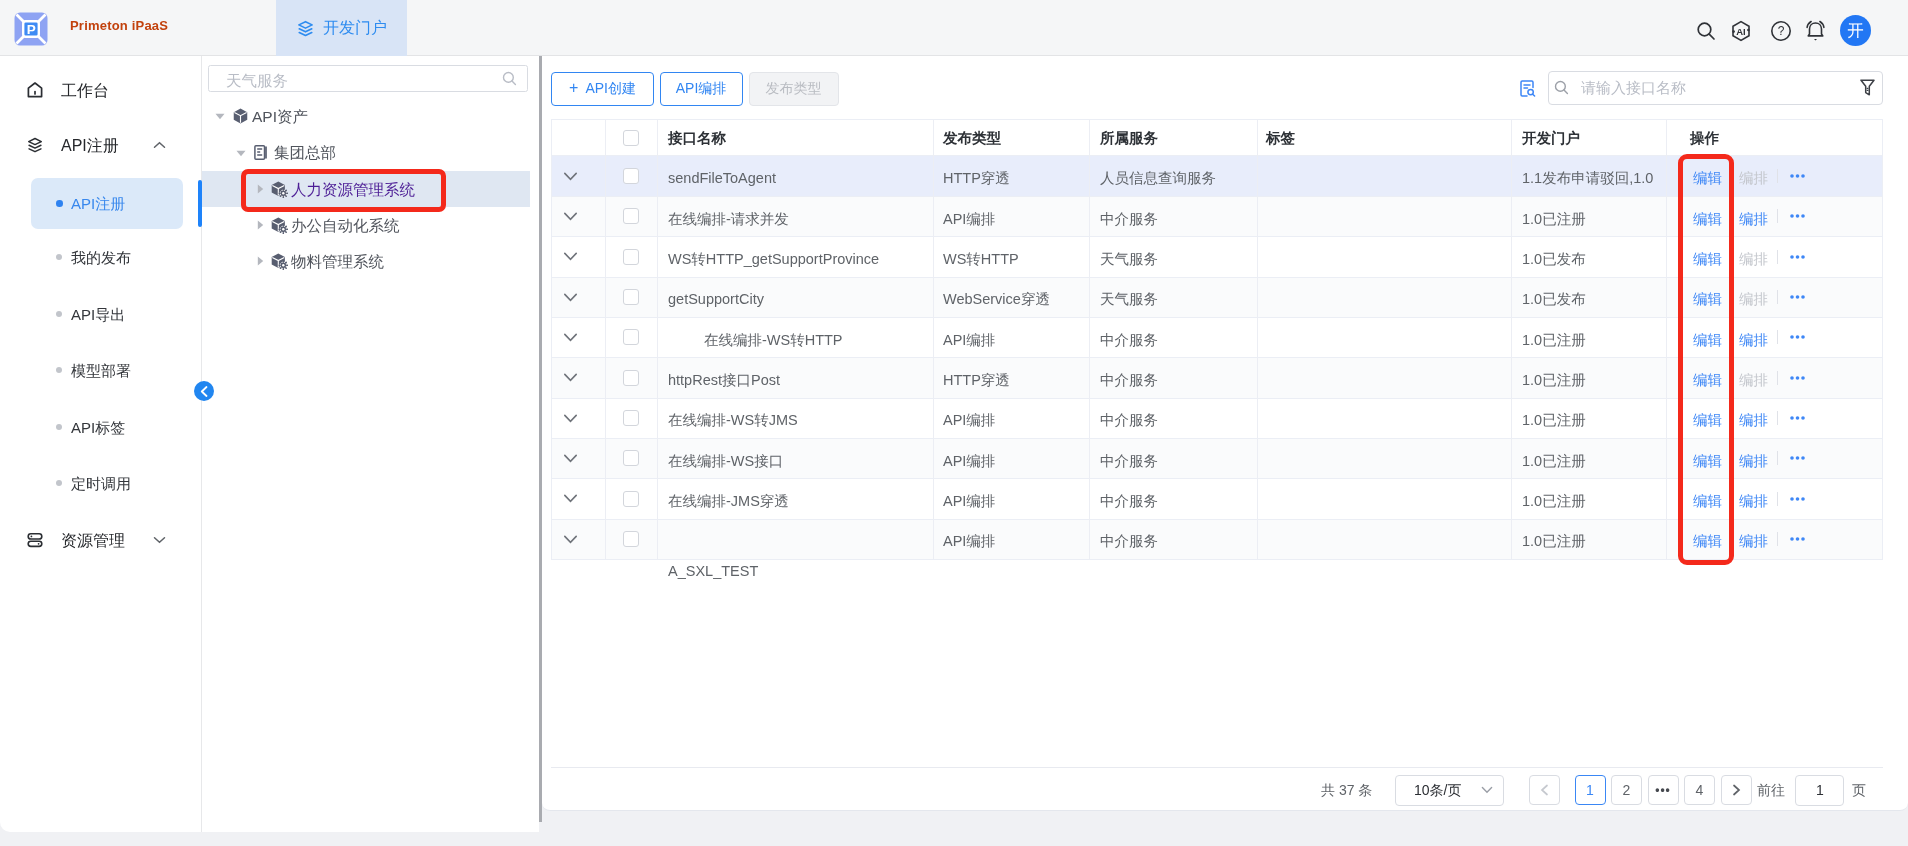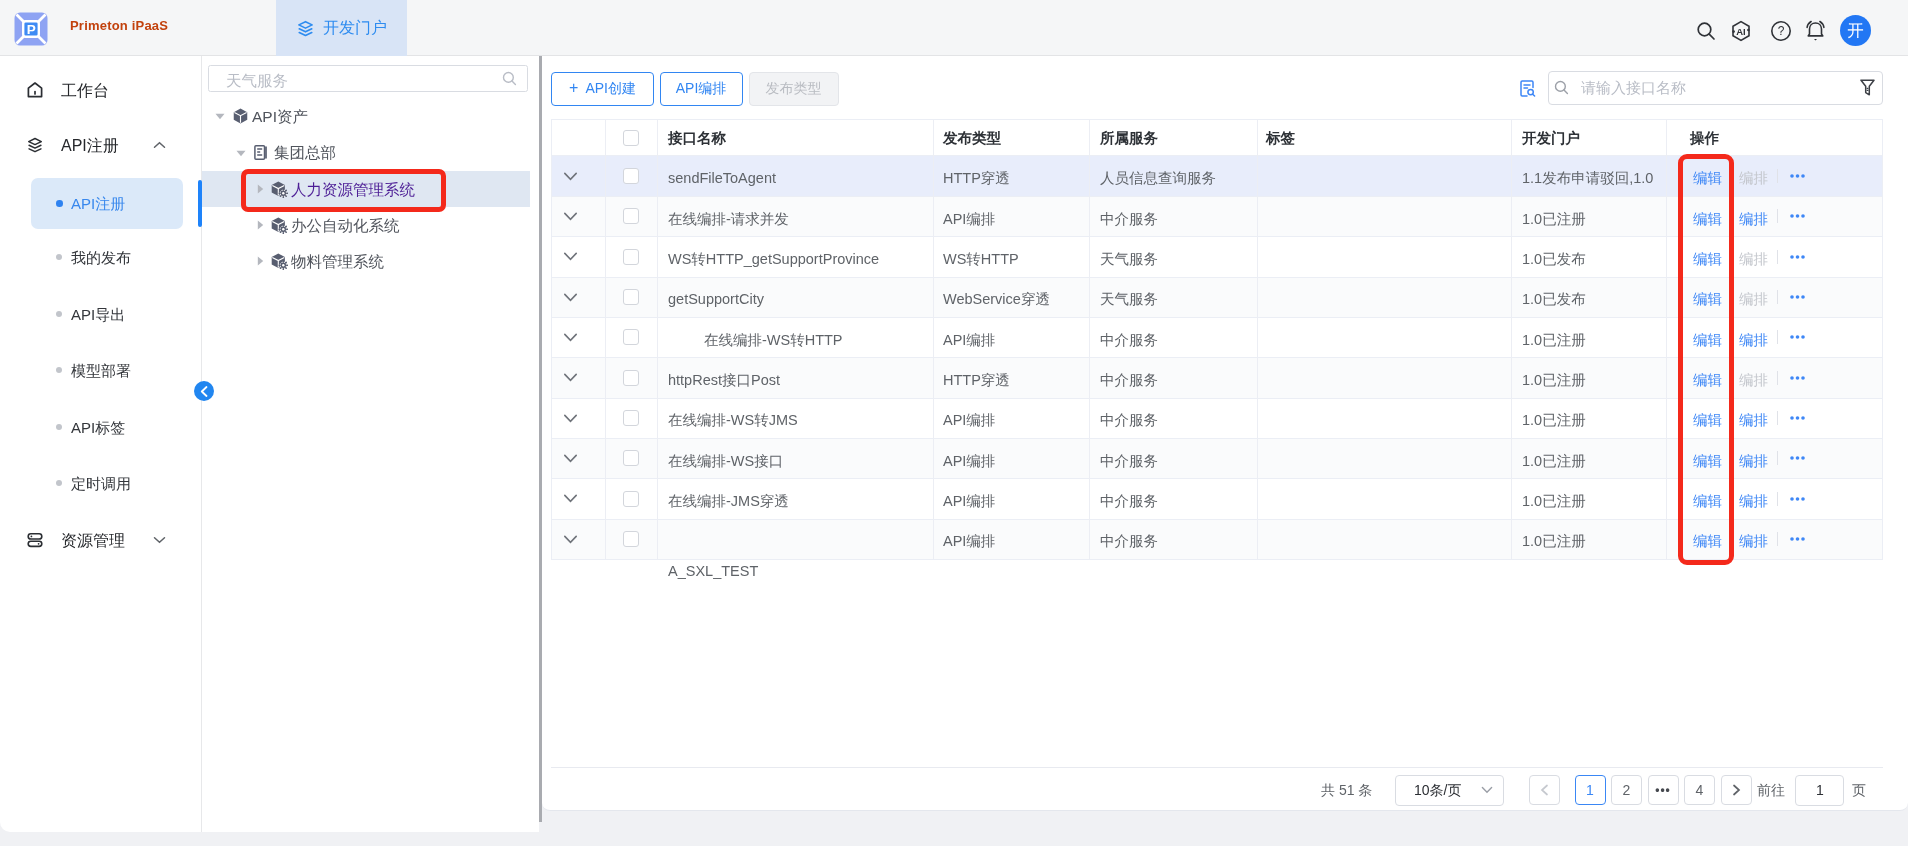--- a/index.html
+++ b/index.html
@@ -406,21 +406,21 @@
 <div class="a lk" style="left:1693px;top:533.4px">编辑</div>
 <div class="a lk" style="left:1739px;top:533.4px">编排</div>
 <div class="a" style="left:1776.5px;top:531.9px;width:1px;height:14px;background:#e0e2e8"></div>
 <svg class="a" style="left:1790px;top:537.0px" width="15" height="4" viewBox="0 0 15 4">
     <circle cx="2" cy="2" r="1.8" fill="#3e87f6"></circle>
     <circle cx="7.5" cy="2" r="1.8" fill="#3e87f6"></circle>
     <circle cx="13" cy="2" r="1.8" fill="#3e87f6"></circle>
   </svg>
 <div class="a redbox" style="left:1678px;top:154px;width:56px;height:411px;border-radius:9px"></div>
 
-<div class="a pg" style="left:1321px;top:782px">共 51 条</div>
+<div class="a pg" style="left:1321px;top:782px">共 37 条</div>
 <div class="a sinput" style="left:1394.5px;top:774.5px;width:109px;height:31px"></div>
 <div class="a" style="left:1414px;top:781.5px;font-size:14px;color:#2b2e33">10条/页</div>
 <svg class="a" style="left:1481px;top:786px" width="12" height="8" viewBox="0 0 13 8" fill="none" stroke="#9a9ea6" stroke-width="1.5" stroke-linecap="round">
     <path d="M1.5 1.2 L6.5 6.4 L11.5 1.2"></path>
   </svg>
 <div class="a pbox" style="left:1528.5px">
     <svg width="9" height="12" viewBox="0 0 9 12" fill="none" stroke="#c6c9cf" stroke-width="1.7" stroke-linecap="round">
       <path d="M7 1.5 L2 6 L7 10.5"></path>
     </svg>
   </div>

